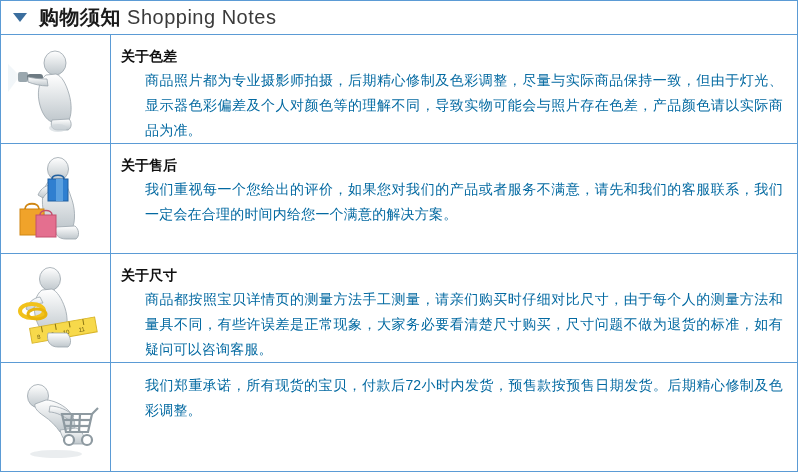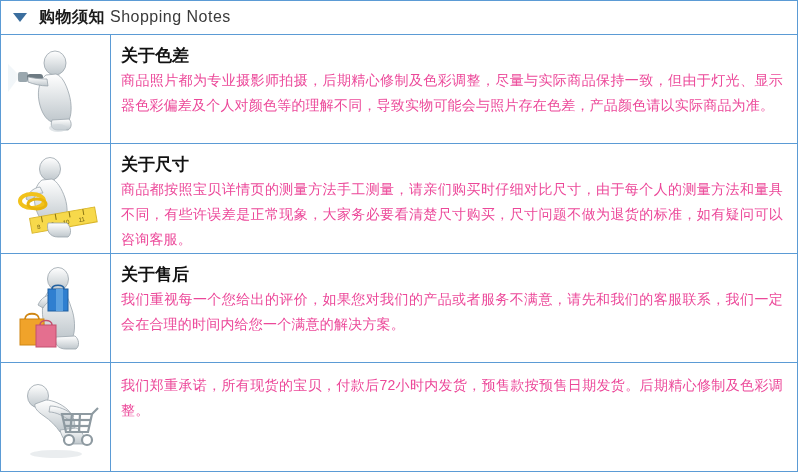--- a/index.html
+++ b/index.html
@@ -34,21 +34,21 @@
   }
   .caret {
     width: 0;
     height: 0;
     border-left: 7px solid transparent;
     border-right: 7px solid transparent;
     border-top: 9px solid #3b6e9e;
     margin-right: 12px;
   }
   .panel-title {
-    font-size: 16px;
+    font-size: 20px;
     color: #1a1a1a;
     font-weight: bold;
     letter-spacing: 0.5px;
   }
   .panel-title .en {
     font-weight: normal;
     color: #3a3a3a;
   }
   .rows {
     flex: 1 1 auto;
@@ -76,32 +76,33 @@
   }
   .text-cell {
     flex: 1 1 auto;
     padding: 10px 14px 8px 10px;
     box-sizing: border-box;
     display: flex;
     flex-direction: column;
     justify-content: flex-start;
   }
   .item-title {
-    font-size: 17px;
+    font-size: 14px;
     color: #111111;
     font-weight: bold;
     line-height: 22px;
     margin-bottom: 1px;
   }
   .item-body {
     font-size: 14px;
-    color: #ec4899;
+    color: #0369a1;
     line-height: 25px;
     text-align: justify;
     letter-spacing: 0.2px;
+    margin-left: 24px;
   }
   
   .fig {
     display: block;
   }
 </style>
 </head>
 <body>
 
 <div class="panel">
@@ -141,20 +142,55 @@
 
           <path d="M41 33 C34 33 26 32 22 31 L22 36 C27 38 35 40 42 40 Z" fill="url(#g1)" stroke="#9aa5ac" stroke-width="0.8"></path>
 
           <path d="M46 74 C44 80 46 84 52 84 L62 84 C66 82 66 76 63 73 Z" fill="url(#g1)" stroke="#9aa5ac" stroke-width="0.8"></path>
           <ellipse cx="52" cy="82" rx="9" ry="4" fill="#cfd6da" opacity="0.6"></ellipse>
         </svg>
       </div>
       <div class="text-cell">
         <div class="item-title">关于色差</div>
         <div class="item-body">商品照片都为专业摄影师拍摄，后期精心修制及色彩调整，尽量与实际商品保持一致，但由于灯光、显示器色彩偏差及个人对颜色等的理解不同，导致实物可能会与照片存在色差，产品颜色请以实际商品为准。</div>
+      </div>
+    </div>
+
+    <div class="row">
+      <div class="icon-cell">
+        <svg class="fig" width="100" height="86" viewBox="0 0 100 86">
+          <defs>
+            <linearGradient id="g3" x1="0" y1="0" x2="0" y2="1">
+              <stop offset="0%" stop-color="#ffffff"></stop>
+              <stop offset="100%" stop-color="#bfc7cc"></stop>
+            </linearGradient>
+          </defs>
+
+          <ellipse cx="52" cy="14" rx="10.5" ry="11.5" fill="url(#g3)" stroke="#9aa5ac" stroke-width="0.8"></ellipse>
+
+          <path d="M44 25 C38 30 35 42 37 54 C39 64 44 72 50 74 L66 74 C70 66 69 52 65 42 C62 32 58 26 54 24 Z" fill="url(#g3)" stroke="#9aa5ac" stroke-width="0.8"></path>
+
+          <path d="M44 30 C38 31 34 35 32 40 L37 43 C40 38 43 36 47 36 Z" fill="url(#g3)" stroke="#9aa5ac" stroke-width="0.8"></path>
+
+          <rect x="42" y="24" width="20" height="22" fill="#2f7fd0" stroke="#1f5f9f" stroke-width="1"></rect>
+          <rect x="50" y="24" width="7" height="22" fill="#5aa0e0"></rect>
+          <path d="M46 24 C46 19 58 19 58 24" fill="none" stroke="#1f5f9f" stroke-width="1.6"></path>
+
+          <path d="M50 72 C48 79 52 84 60 84 L70 84 C74 81 73 74 69 71 Z" fill="url(#g3)" stroke="#9aa5ac" stroke-width="0.8"></path>
+
+          <rect x="14" y="54" width="24" height="26" fill="#f0a32a" stroke="#cf8613" stroke-width="1"></rect>
+          <path d="M19 54 C19 47 33 47 33 54" fill="none" stroke="#cf8613" stroke-width="1.8"></path>
+
+          <rect x="30" y="60" width="20" height="22" fill="#e46f8f" stroke="#c3506f" stroke-width="1"></rect>
+          <path d="M34 60 C34 54 46 54 46 60" fill="none" stroke="#c3506f" stroke-width="1.6"></path>
+        </svg>
+      </div>
+      <div class="text-cell">
+        <div class="item-title">关于售后</div>
+        <div class="item-body">我们重视每一个您给出的评价，如果您对我们的产品或者服务不满意，请先和我们的客服联系，我们一定会在合理的时间内给您一个满意的解决方案。</div>
       </div>
     </div>
 
     <div class="row">
       <div class="icon-cell">
         <svg class="fig" width="100" height="86" viewBox="0 0 100 86">
           <defs>
             <linearGradient id="g2" x1="0" y1="0" x2="0" y2="1">
               <stop offset="0%" stop-color="#ffffff"></stop>
               <stop offset="100%" stop-color="#bfc7cc"></stop>
@@ -192,55 +228,20 @@
       <div class="text-cell">
         <div class="item-title">关于尺寸</div>
         <div class="item-body">商品都按照宝贝详情页的测量方法手工测量，请亲们购买时仔细对比尺寸，由于每个人的测量方法和量具不同，有些许误差是正常现象，大家务必要看清楚尺寸购买，尺寸问题不做为退货的标准，如有疑问可以咨询客服。</div>
       </div>
     </div>
 
     <div class="row">
       <div class="icon-cell">
         <svg class="fig" width="100" height="86" viewBox="0 0 100 86">
           <defs>
-            <linearGradient id="g3" x1="0" y1="0" x2="0" y2="1">
-              <stop offset="0%" stop-color="#ffffff"></stop>
-              <stop offset="100%" stop-color="#bfc7cc"></stop>
-            </linearGradient>
-          </defs>
-
-          <ellipse cx="52" cy="14" rx="10.5" ry="11.5" fill="url(#g3)" stroke="#9aa5ac" stroke-width="0.8"></ellipse>
-
-          <path d="M44 25 C38 30 35 42 37 54 C39 64 44 72 50 74 L66 74 C70 66 69 52 65 42 C62 32 58 26 54 24 Z" fill="url(#g3)" stroke="#9aa5ac" stroke-width="0.8"></path>
-
-          <path d="M44 30 C38 31 34 35 32 40 L37 43 C40 38 43 36 47 36 Z" fill="url(#g3)" stroke="#9aa5ac" stroke-width="0.8"></path>
-
-          <rect x="42" y="24" width="20" height="22" fill="#2f7fd0" stroke="#1f5f9f" stroke-width="1"></rect>
-          <rect x="50" y="24" width="7" height="22" fill="#5aa0e0"></rect>
-          <path d="M46 24 C46 19 58 19 58 24" fill="none" stroke="#1f5f9f" stroke-width="1.6"></path>
-
-          <path d="M50 72 C48 79 52 84 60 84 L70 84 C74 81 73 74 69 71 Z" fill="url(#g3)" stroke="#9aa5ac" stroke-width="0.8"></path>
-
-          <rect x="14" y="54" width="24" height="26" fill="#f0a32a" stroke="#cf8613" stroke-width="1"></rect>
-          <path d="M19 54 C19 47 33 47 33 54" fill="none" stroke="#cf8613" stroke-width="1.8"></path>
-
-          <rect x="30" y="60" width="20" height="22" fill="#e46f8f" stroke="#c3506f" stroke-width="1"></rect>
-          <path d="M34 60 C34 54 46 54 46 60" fill="none" stroke="#c3506f" stroke-width="1.6"></path>
-        </svg>
-      </div>
-      <div class="text-cell">
-        <div class="item-title">关于售后</div>
-        <div class="item-body">我们重视每一个您给出的评价，如果您对我们的产品或者服务不满意，请先和我们的客服联系，我们一定会在合理的时间内给您一个满意的解决方案。</div>
-      </div>
-    </div>
-
-    <div class="row">
-      <div class="icon-cell">
-        <svg class="fig" width="100" height="86" viewBox="0 0 100 86">
-          <defs>
             <linearGradient id="g4" x1="0" y1="0" x2="0" y2="1">
               <stop offset="0%" stop-color="#ffffff"></stop>
               <stop offset="100%" stop-color="#bfc7cc"></stop>
             </linearGradient>
           </defs>
 
           <ellipse cx="32" cy="22" rx="10.5" ry="11.5" fill="url(#g4)" stroke="#9aa5ac" stroke-width="0.8"></ellipse>
 
           <path d="M40 26 C46 26 56 30 62 36 C68 42 70 50 68 56 L54 58 C50 52 44 46 38 42 C32 38 28 34 29 30 Z" fill="url(#g4)" stroke="#9aa5ac" stroke-width="0.8"></path>
 

